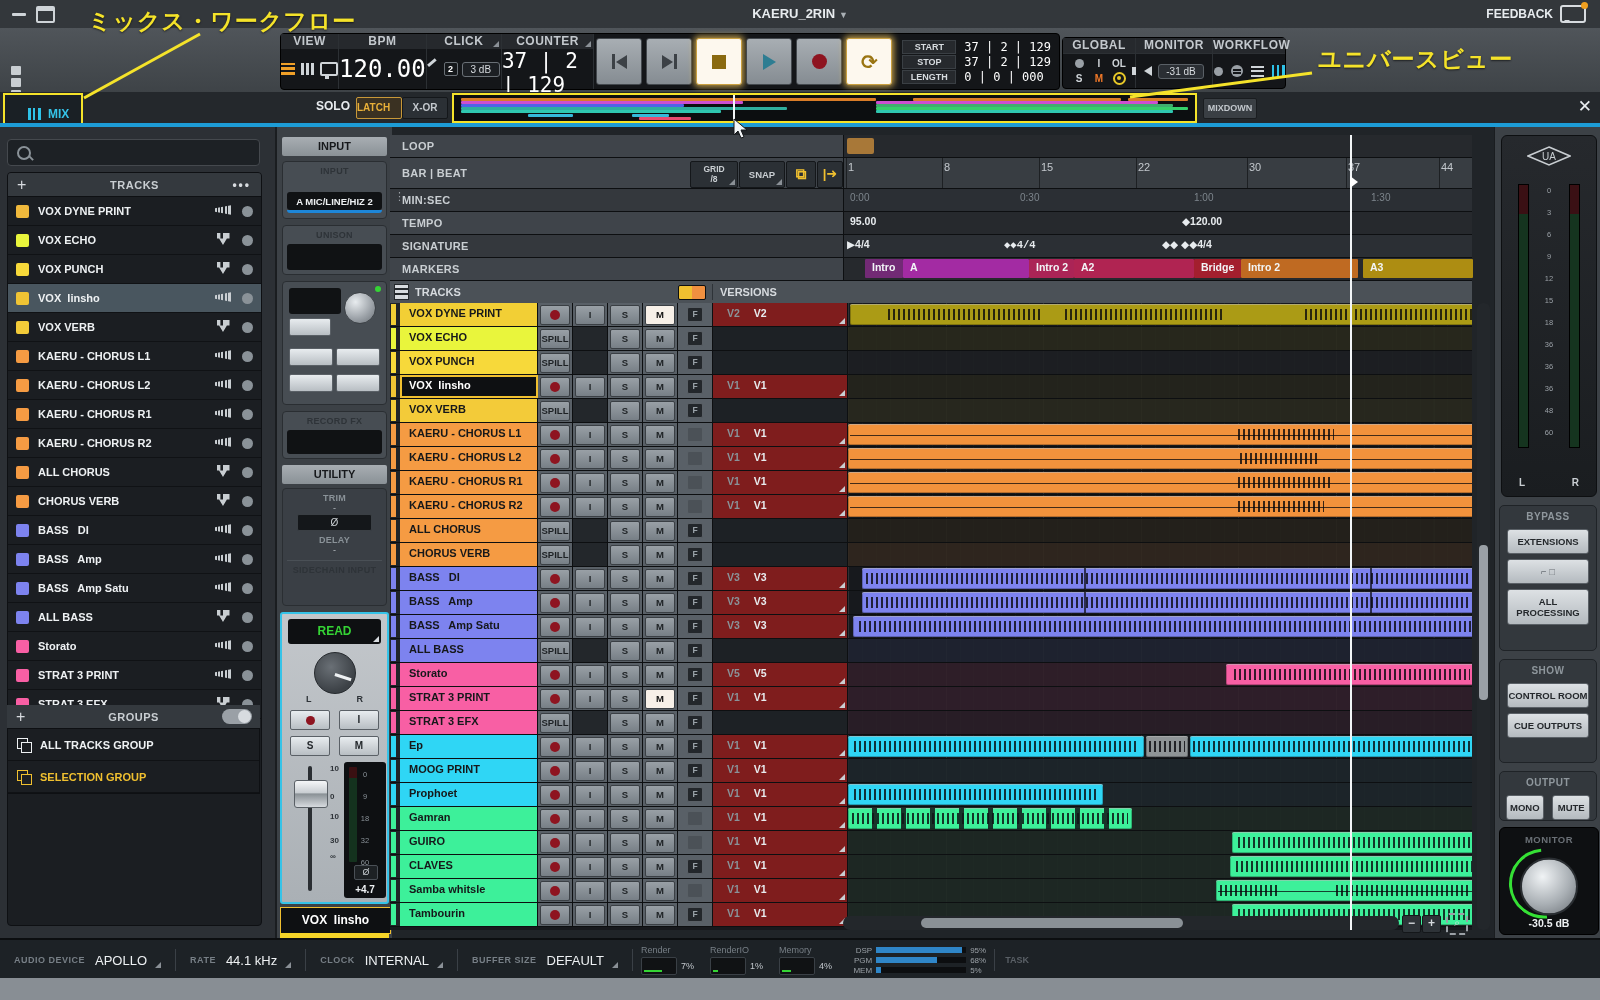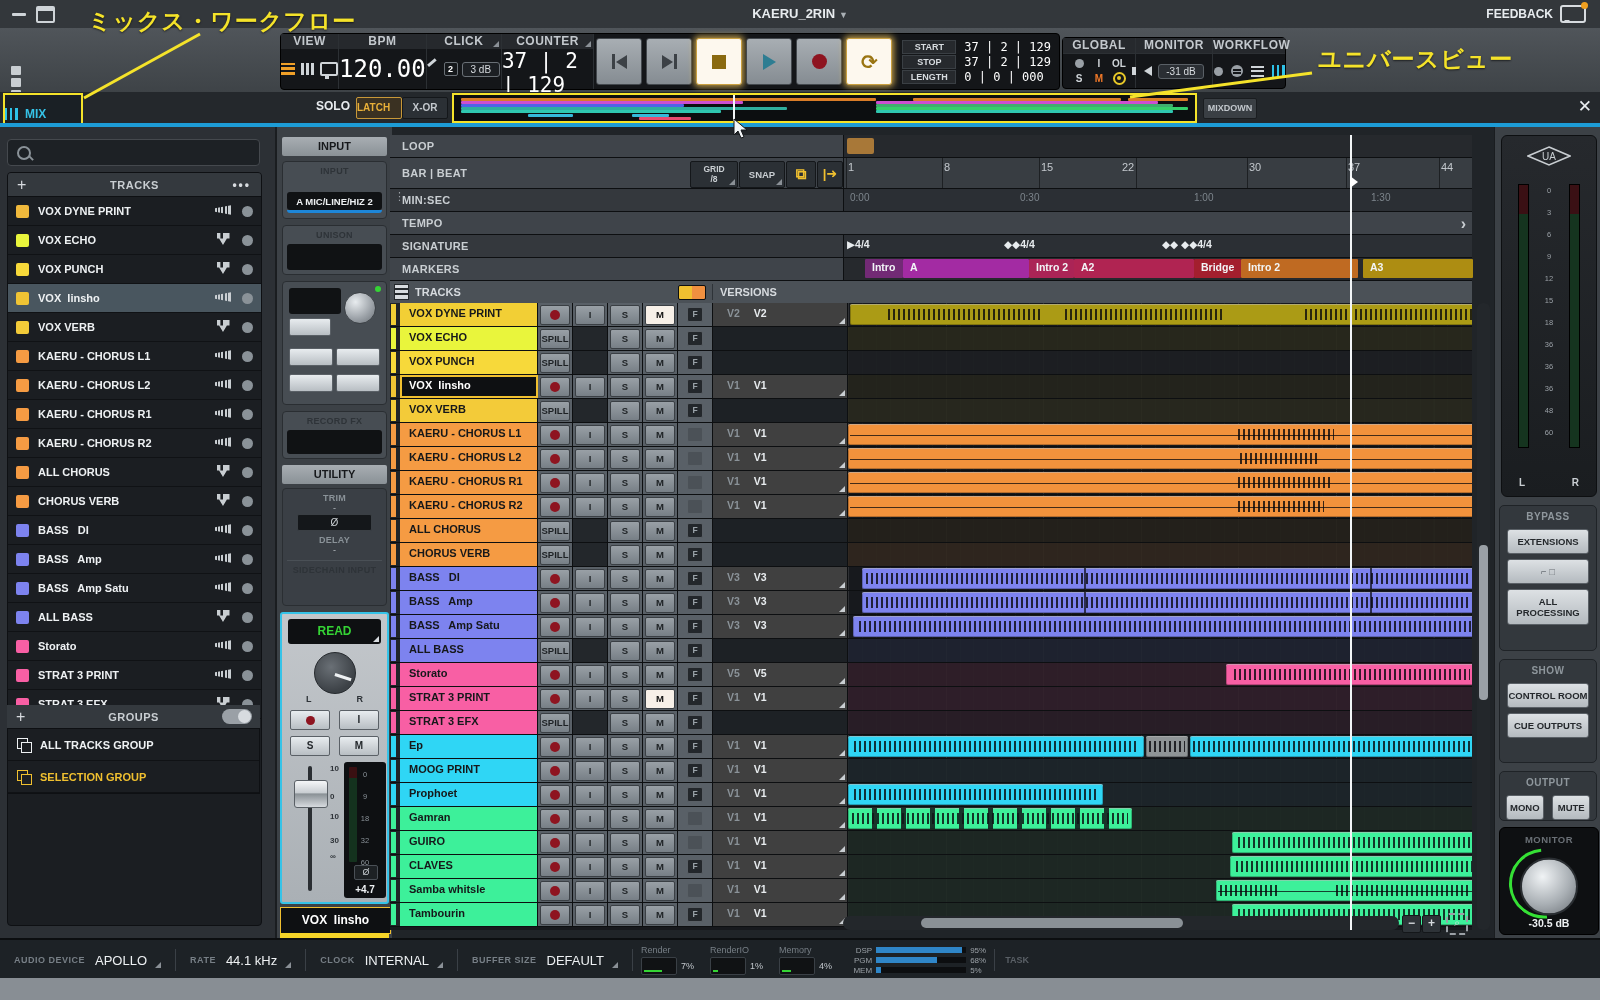--- a/index.html
+++ b/index.html
@@ -62,21 +62,21 @@
   .spk{width:0;height:0;border-right:8px solid #cfd4d8;border-top:5px solid transparent;border-bottom:5px solid transparent;position:relative;}
   .spk:after{content:"";position:absolute;left:-12px;top:-4px;width:4px;height:8px;background:#cfd4d8;}
   .mondb{background:#2a2e33;border:1px solid #5a6066;border-radius:3px;color:#d7dbdf;font-size:10px;padding:1px 7px;}
   .midio{width:12px;height:12px;border-radius:50%;background:#9aa0a6;position:relative;}
   .midio:after{content:"";position:absolute;left:2px;top:4px;width:8px;height:2px;background:#141619;box-shadow:0 3px 0 #141619;}
   .cybars{width:13px;height:12px;background:linear-gradient(90deg,#2ec2e8 0 2.5px,transparent 2.5px 5px,#2ec2e8 5px 7.5px,transparent 7.5px 10px,#2ec2e8 10px 12.5px);}
   .hamg{width:13px;height:11px;background:linear-gradient(#cfd4d8 0 2px,transparent 2px 4.5px,#cfd4d8 4.5px 6.5px,transparent 6.5px 9px,#cfd4d8 9px 11px);}
   
   .toolbar2{position:absolute;left:0;top:92px;width:1600px;height:34px;background:#24282c;}
   .bluebar{position:absolute;left:0;top:123px;width:1600px;height:4px;background:#1d9cd6;}
-  .mixbtn{position:absolute;left:3px;top:93px;width:80px;height:42px;border:2px solid #f5e32a;background:#1a2025;display:flex;align-items:center;gap:7px;padding-left:0;box-sizing:border-box;}
+  .mixbtn{position:absolute;left:3px;top:93px;width:80px;height:42px;border:2px solid #f5e32a;background:#1a2025;display:flex;align-items:center;gap:7px;padding-left:23px;box-sizing:border-box;}
   .mixlab{color:#35c3e8;font-size:12px;font-weight:bold;}
   .solo-lab{position:absolute;left:316px;top:99px;font-size:12px;font-weight:bold;color:#e8ecef;}
   .latchbtn{position:absolute;left:356px;top:97px;width:44px;height:20px;background:#3a3122;border:1px solid #c89838;border-radius:2px;color:#e8b038;font-size:10px;font-weight:bold;text-align:left;line-height:20px;}
   .xorbtn{position:absolute;left:402px;top:97px;width:44px;height:20px;background:#2b3035;border:1px solid #14171a;border-radius:2px;color:#c3c8cd;font-size:10px;font-weight:bold;text-align:center;line-height:20px;}
   .universe{position:absolute;left:452px;top:93px;width:745px;height:30px;background:#0c0e10;border:2px solid #f5e32a;box-sizing:border-box;overflow:hidden;}
   .uline{position:absolute;height:3px;border-radius:1px;}
   .uplay{position:absolute;top:0;bottom:0;width:2px;background:#f2f5f7;}
   .mixdown{position:absolute;left:1203px;top:98px;width:52px;height:19px;background:#3a3f44;border:1px solid #1a1d20;border-radius:2px;color:#c3c8cd;font-size:9px;font-weight:bold;text-align:center;line-height:19px;}
   .closex{position:absolute;right:8px;top:96px;font-size:17px;color:#e8ecef;font-weight:bold;}
   
@@ -164,21 +164,21 @@
   .cgut i{position:absolute;left:1px;top:1px;bottom:1px;width:5px;}
   .cname{width:138px;flex:none;font-size:11px;font-weight:bold;color:#16181a;padding:4px 0 0 9px;box-sizing:border-box;white-space:pre;overflow:hidden;border-right:1px solid #0d0f11;}
   .cname.sel{background:#0e1012 !important;color:#fff;outline:2px solid #f0c030;outline-offset:-2px;}
   .cbtn{width:34px;flex:none;display:flex;align-items:center;justify-content:center;border-right:1px solid #0d0f11;background:#596067;}
   .cbtn .pill{width:28px;height:18px;border-radius:2px;background:linear-gradient(#99a0a6,#777f86);border:1px solid #3a3f44;display:flex;align-items:center;justify-content:center;font-size:9.5px;font-weight:bold;color:#1d2124;}
   .cbtn .pill.on{background:#f7f0e8;color:#111;}
   .cbtn.blank{background:#23272b;}
   .cbtn .rdot{width:10px;height:10px;border-radius:50%;background:#8e1420;}
   .spilltx{font-size:8.5px;}
   .fbox{width:14px;height:13px;background:#23272b;border:1px solid #5a6066;border-radius:2px;font-size:8.5px;font-weight:bold;color:#9aa2a8;text-align:center;line-height:13px;}
-  .cver{width:135px;flex:none;background:#404040;position:relative;border-right:1px solid #0d0f11;font-size:10.5px;font-weight:bold;padding:4px 0 0 14px;box-sizing:border-box;}
+  .cver{width:135px;flex:none;background:#7f1d1d;position:relative;border-right:1px solid #0d0f11;font-size:10.5px;font-weight:bold;padding:4px 0 0 14px;box-sizing:border-box;}
   .cver .v1{color:#8a9298;margin-right:14px;}
   .cver .v2{color:#e8ecef;}
   .cver .corner{border-bottom-color:#c9ced2;}
   .cver.off{background:#1d2125;}
   .lane{flex:1;position:relative;overflow:hidden;
     background-image:repeating-linear-gradient(90deg,rgba(255,255,255,.07) 0 1px,transparent 1px 97.6px),repeating-linear-gradient(90deg,rgba(255,255,255,.035) 0 1px,transparent 1px 13.94px);}
   .tintov{position:absolute;inset:0;}
   .region{position:absolute;top:1px;bottom:1px;border-radius:2px;box-shadow:inset 0 1px 0 rgba(255,255,255,.4),inset 0 0 0 1px rgba(0,0,0,.25);}
   .wseg{position:absolute;top:22%;height:56%;background:repeating-linear-gradient(90deg,rgba(8,8,12,.8) 0 2px,transparent 2px 5px);}
   .cline{position:absolute;left:2px;right:2px;top:50%;height:1.5px;background:rgba(8,8,12,.75);}
@@ -624,21 +624,21 @@
       <div class="gridbtn" style="left:349px;width:44px;line-height:25px;font-size:9.5px"><span>SNAP</span><span class="corner"></span></div>
       <div class="gridbtn" style="left:396px;width:28px;line-height:23px"><span class="chain">⧉</span></div>
       <div class="gridbtn" style="left:427px;width:24px;line-height:23px"><span class="arrowy">|➜</span></div>
       <div class="rlane" style="background:#383d42" id="bar-lane">
           <span class="barnum" style="left: 4px;">1</span>
           <div style="position: absolute; left: 2px; top: 0px; bottom: 0px; width: 1px; background: rgb(29, 32, 35);"></div>
           <span class="barnum" style="left: 100px;">8</span>
           <div style="position: absolute; left: 98px; top: 0px; bottom: 0px; width: 1px; background: rgb(29, 32, 35);"></div>
           <span class="barnum" style="left: 197px;">15</span>
           <div style="position: absolute; left: 195px; top: 0px; bottom: 0px; width: 1px; background: rgb(29, 32, 35);"></div>
-          <span class="barnum" style="left: 278px;">22</span>
+          <span class="barnum" style="left: 294px;">22</span>
           <div style="position: absolute; left: 292px; top: 0px; bottom: 0px; width: 1px; background: rgb(29, 32, 35);"></div>
           <span class="barnum" style="left: 405px;">30</span>
           <div style="position: absolute; left: 403px; top: 0px; bottom: 0px; width: 1px; background: rgb(29, 32, 35);"></div>
           <span class="barnum" style="left: 504px;">37</span>
           <div style="position: absolute; left: 502px; top: 0px; bottom: 0px; width: 1px; background: rgb(29, 32, 35);"></div>
           <span class="barnum" style="left: 597px;">44</span>
           <div style="position: absolute; left: 595px; top: 0px; bottom: 0px; width: 1px; background: rgb(29, 32, 35);"></div>
         </div>
     </div>
     <div class="rrow" style="top:54px;height:23px;background:#34383d">
@@ -647,26 +647,30 @@
       <div class="rlane" style="background:#2b2f34" id="time-lane">
           <span class="timenum" style="left: 6px;">0:00</span>
           <span class="timenum" style="left: 176px;">0:30</span>
           <span class="timenum" style="left: 350px;">1:00</span>
           <span class="timenum" style="left: 527px;">1:30</span>
         </div>
     </div>
     <div class="rrow" style="top:77px;height:23px;background:#3f444a">
       <span class="rlab">TEMPO</span>
       <span style="position:absolute;right:6px;top:3px;color:#c9ced2;font-weight:bold">›</span>
+      <div class="rlane" style="background:#26292d" id="tempo-lane">
+          <span class="tempoev" style="left: 6px;">95.00</span>
+          <span class="tempoev" style="left: 338px;">◆120.00</span>
+        </div>
     </div>
     <div class="rrow" style="top:100px;height:23px;background:#34383d">
       <span class="rlab">SIGNATURE</span>
       <div class="rlane" style="background:#2b2f34" id="sig-lane">
           <span class="tempoev" style="left: 3px;">▶4/4</span>
-          <span class="tempoev" style="left: 160px;">◆◆4/4</span>
+          <span class="tempoev" style="left: 160px; font-family: Liberation Mono, monospace;">◆◆4/4</span>
           <span class="tempoev" style="left: 318px;">◆◆ ◆◆4/4</span>
         </div>
     </div>
     <div class="rrow" style="top:123px;height:23px;background:#3f444a">
       <span class="rlab">MARKERS</span>
       <div class="rlane" style="background:#26292d" id="marker-lane">
           <div class="marker" style="left: 21px; width: 38px; background: rgb(114, 42, 117);">Intro</div>
           <div class="marker" style="left: 59px; width: 126px; background: rgb(163, 43, 163);">A</div>
           <div class="marker" style="left: 185px; width: 45px; background: rgb(171, 36, 86);">Intro 2</div>
           <div class="marker" style="left: 230px; width: 120px; background: rgb(176, 36, 82);">A2</div>

